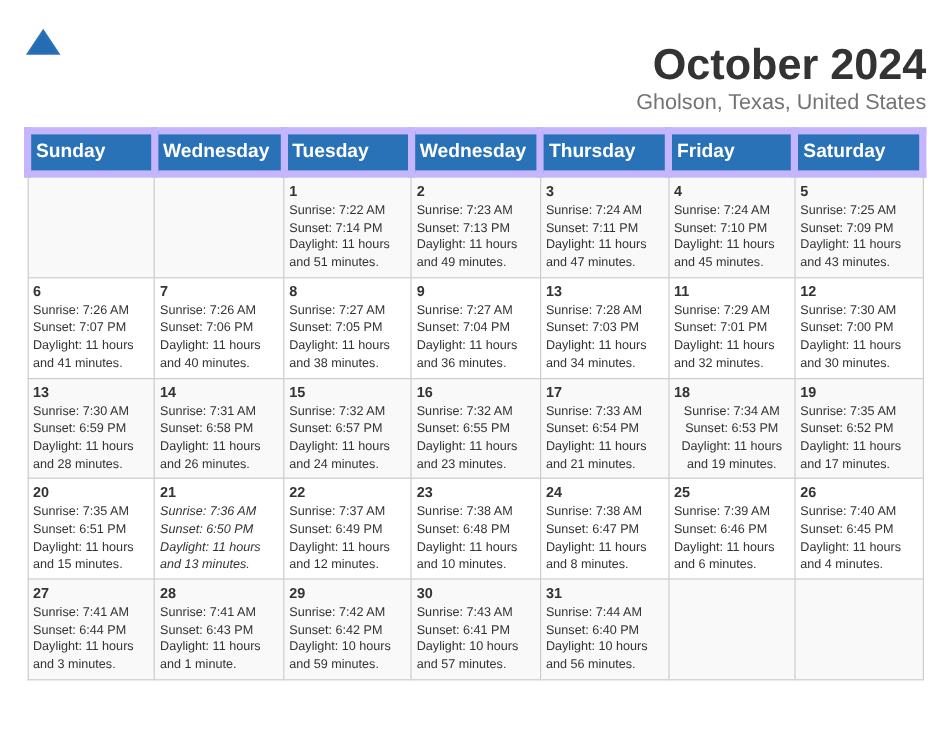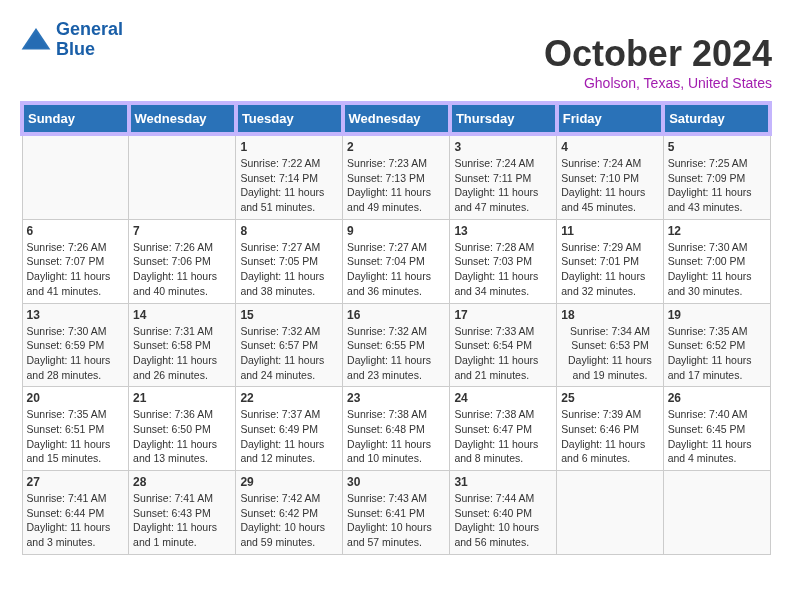--- a/index.html
+++ b/index.html
@@ -35,36 +35,36 @@
     .title-block {
       text-align: right;
     }
     .month-title {
       font-size: 36px;
       font-weight: bold;
       color: #333;
       margin-top: 13px;
     }
     .location {
-      font-size: 14px;
-      color: #a21caf;
+      font-size: 18px;
+      color: #737373;
     }
     table {
       width: 100%;
       border-collapse: collapse;
       font-size: 11px;
     }
     thead th {
       background: #2a72b8;
       color: #fff;
       padding: 6px 4px;
       text-align: left;
-      font-size: 13px;
+      font-size: 16px;
       font-weight: bold;
-      border: 4px solid #c4b5fd;
+      border: 6px solid #c4b5fd;
     }
     tbody td {
       border: 1px solid #ccc;
       vertical-align: top;
       padding: 4px;
       height: 80px;
       width: 108px;
       background: #fff;
     }
     tbody tr:nth-child(odd) td {
@@ -88,24 +88,20 @@
   </style>
 </head>
 <body>
 
 <div class="header">
   <div class="logo">
     <svg class="logo-icon" viewBox="0 0 40 40" xmlns="http://www.w3.org/2000/svg">
       <polygon points="20,5 38,32 2,32" fill="#2a72b8"></polygon>
       <polygon points="20,10 34,30 6,30" fill="#1a5fa8" opacity="0.3"></polygon>
     </svg>
-    <div class="logo-text">
-      <div><span class="blue">General</span></div>
-      <div><span class="blue">Blue</span></div>
-    </div>
   </div>
   <div class="title-block">
     <div class="month-title">October 2024</div>
     <div class="location">Gholson, Texas, United States</div>
   </div>
 </div>
 
 <table>
   <thead>
     <tr id="col-headers">
@@ -243,21 +239,21 @@
       </tr>
       <tr>
         <td>
           <span class="day-num">20</span>
           <div class="day-info" style="white-space: pre-line;">Sunrise: 7:35 AM
 Sunset: 6:51 PM
 Daylight: 11 hours and 15 minutes.</div>
         </td>
         <td>
           <span class="day-num">21</span>
-          <div class="day-info" style="white-space: pre-line;">Sunrise: 7:36 AM
+          <div class="day-info" style="white-space: pre-line; font-style: italic;">Sunrise: 7:36 AM
 Sunset: 6:50 PM
 Daylight: 11 hours and 13 minutes.</div>
         </td>
         <td>
           <span class="day-num">22</span>
           <div class="day-info" style="white-space: pre-line;">Sunrise: 7:37 AM
 Sunset: 6:49 PM
 Daylight: 11 hours and 12 minutes.</div>
         </td>
         <td>

